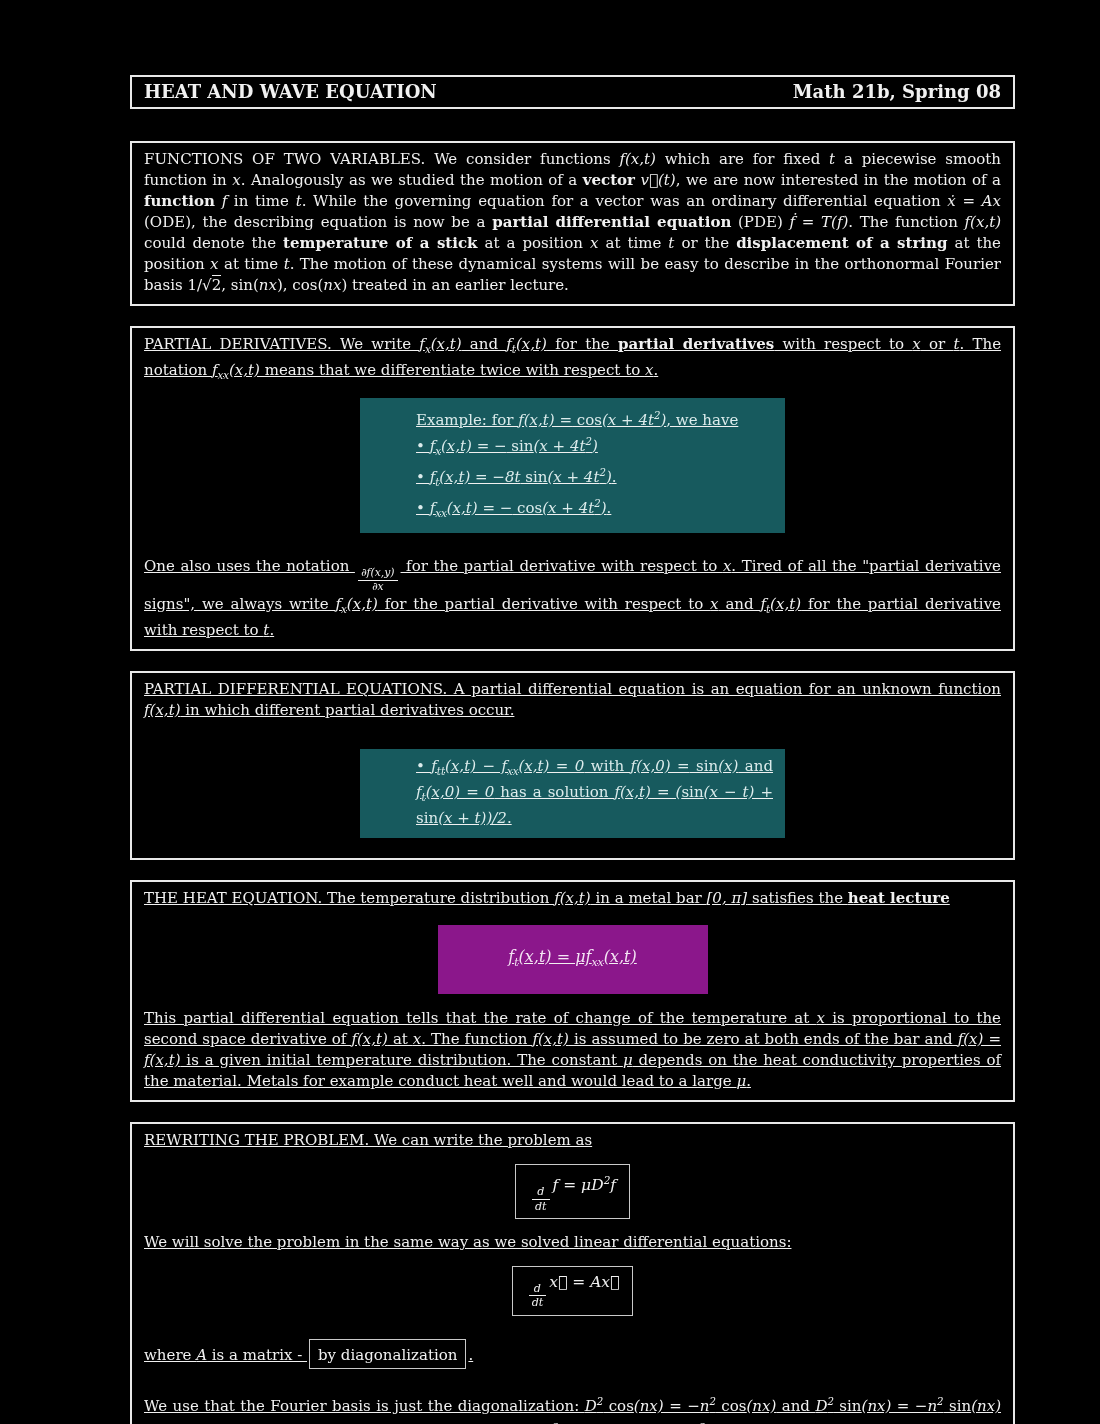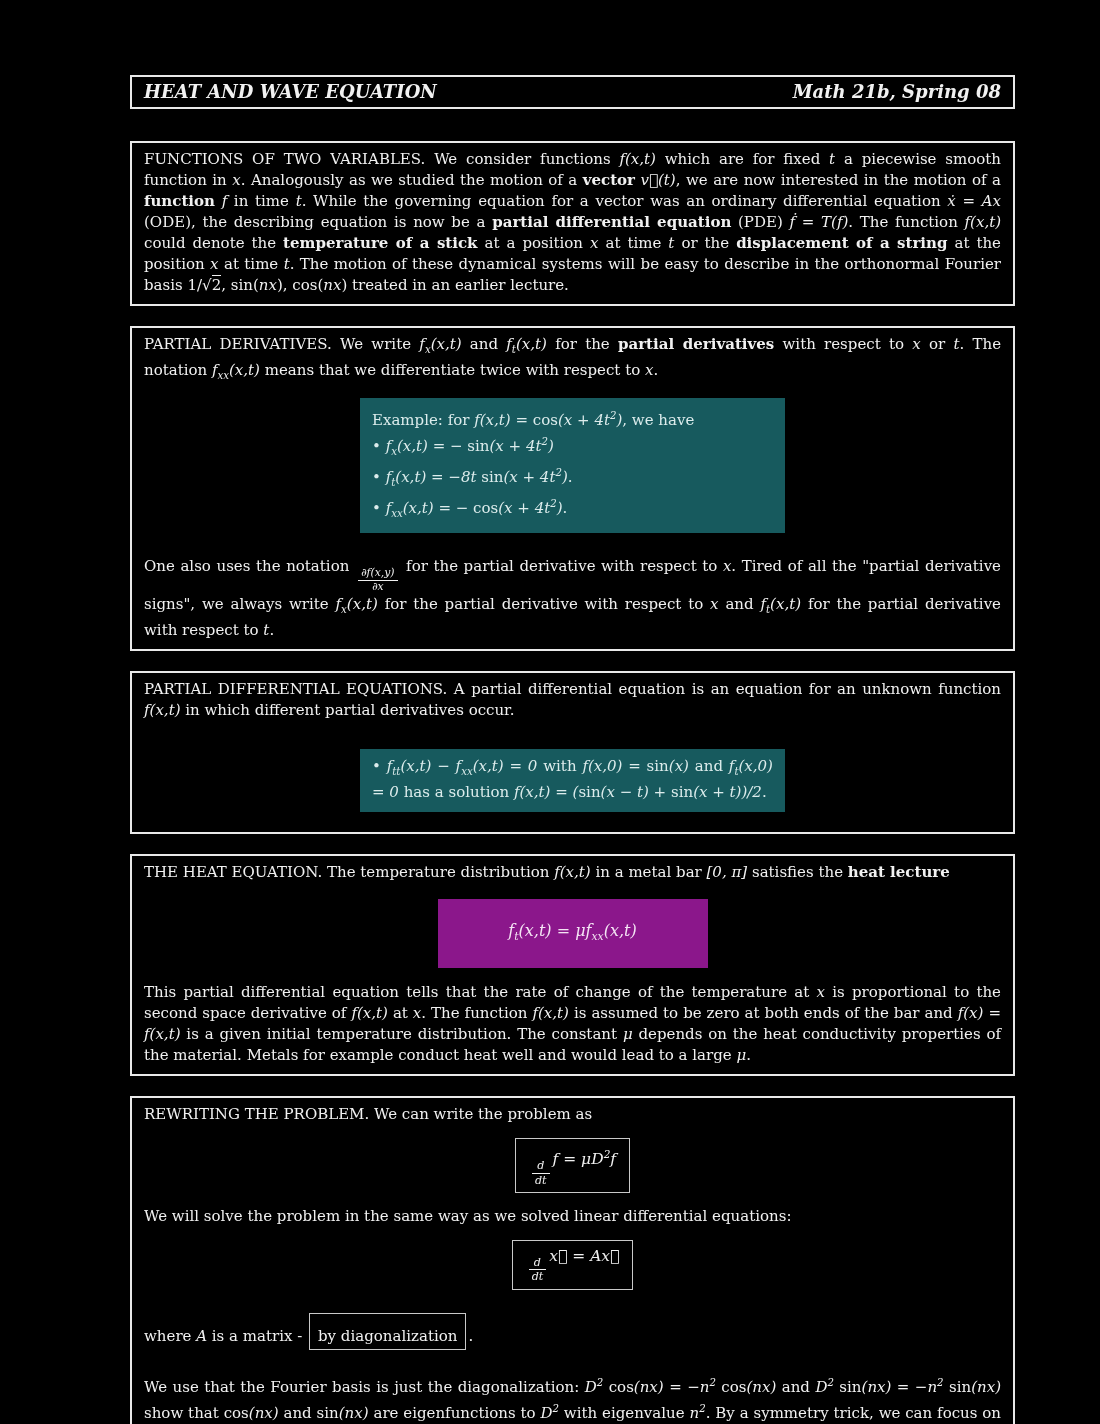--- a/index.html
+++ b/index.html
@@ -13,60 +13,59 @@
     overflow:hidden;
   }
   .page{padding:75px 85px 0 130px;}
   .box{
     border:2px solid #e9e9e9;
     box-sizing:border-box;
     width:885px;
     padding:6px 12px 8px 12px;
     background:#000;
   }
-  .gap{margin-top:20px;}
+  .gap{margin-top:20px;text-decoration:underline;}
   .hbox{
     display:flex;justify-content:space-between;align-items:flex-end;
     font-weight:bold;font-size:18px;line-height:24px;
     padding:3px 12px;
-    font-style:italic;
   }
   p{margin:0;text-align:justify;}
   .m{font-style:italic;}
   sub{font-size:0.68em;}
   sup{font-size:0.68em;}
   .teal{
     background:#175a5e;
     color:#dcecec;
     width:425px;
     box-sizing:border-box;
     margin:12px auto 10px auto;
     padding:7px 12px 9px 12px;
   }
-  .teal p{text-align:justify;}
+  .teal p{text-align:justify;margin-left:44px;}
   .purple{
     background:#8b178b;
     color:#f4e4f4;
     width:270px;
     margin:16px auto 14px auto;
     padding:21px 0;
     text-align:center;
     font-size:16px;
   }
   .eqwrap{text-align:center;margin:13px 0;}
   .eqbox{
     display:inline-block;
     border:1px solid #c9c9c9;
     padding:5px 13px;
     font-size:15.5px;
   }
   .boxed{
     display:inline-block;
     border:1px solid #c9c9c9;
-    padding:12px 8px 2px 8px;
+    padding:5px 8px 2px 8px;
     margin:0 2px;
   }
   .frac{
     display:inline-flex;flex-direction:column;
     text-align:center;vertical-align:-0.45em;
     font-size:0.72em;line-height:1.2;
     font-style:italic;margin:0 3px;
   }
   .fnum{border-bottom:1px solid currentColor;padding:0 3px;}
   .fden{padding:0 3px;}

